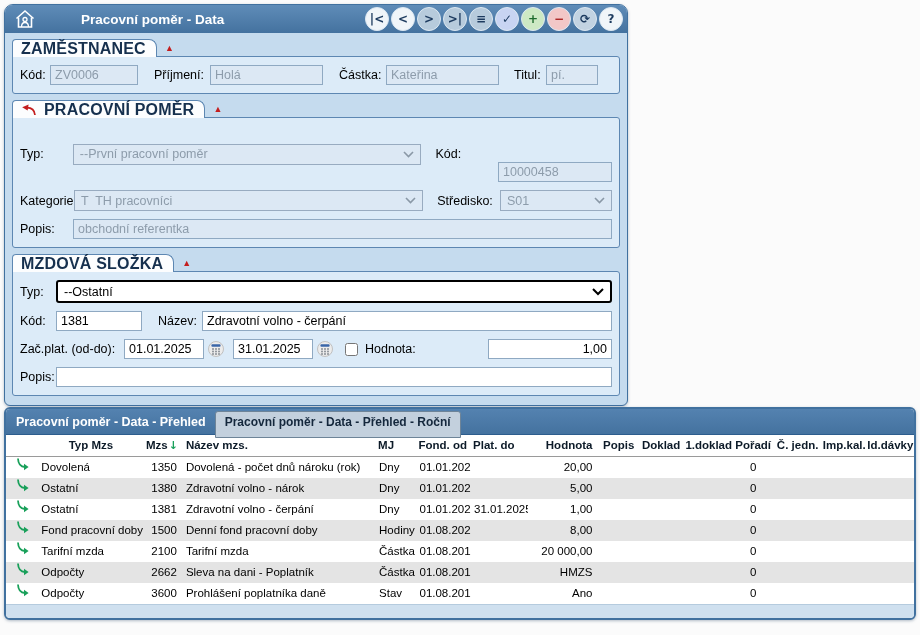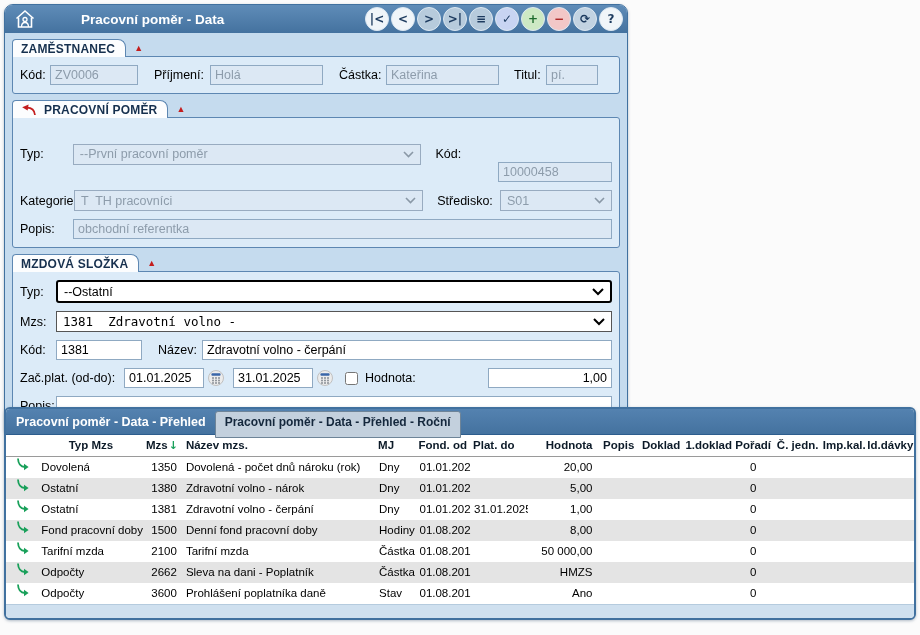--- a/index.html
+++ b/index.html
@@ -24,21 +24,21 @@
   .tb-mid     { background:#b7cbdc; }
   .tb-confirm { background:#c8d4f2; }
   .tb-add     { background:#cde9c4; color:#1d6b2d; }
   .tb-del     { background:#f2c7c7; color:#a22; }
   .tb-refresh { background:#c2d3e2; }
 
   .winbody { padding:4px 7px 9px; }
   .section { margin-top:2px; }
   .sectab-row { display:flex; align-items:center; height:18px; position:relative; z-index:2; }
   .sectab { background:#fcfdfe; border:1px solid #5d87b2; border-bottom:none;
-            border-radius:4px 8px 0 0; padding:2px 10px 2px 8px; font-size:12px;
+            border-radius:4px 8px 0 0; padding:2px 10px 2px 8px; font-size:16px;
             font-weight:bold; color:#16304e; display:flex; align-items:center; gap:7px;
             letter-spacing:.2px; height:18px; }
   .tri { color:#c41e1e; font-size:9px; margin-left:8px; line-height:1; }
   .spanel { background:#dcebf8; border:1px solid #5d87b2; padding:8px 7px;
             margin-top:-1px; border-radius:0 3px 3px 3px; }
 
   .frow { display:flex; align-items:center; }
   .frow + .frow { margin-top:8px; }
   .flabel { font-size:12.5px; color:#000; white-space:nowrap; }
   .flink { cursor:pointer; }
@@ -192,31 +192,20 @@
           <span class="sectab">
             <span>MZDOVÁ SLOŽKA</span>
           </span>
           <span class="tri">▲</span>
         </div>
         <div class="spanel">
           <div class="frow">
             <span class="flabel flink" style="width:36px;">Typ:</span>
             <div class="sel enabled focused" style="flex:1;">
               <span>--Ostatní</span>
-              <span class="chev">
-                <svg width="12" height="8" viewBox="0 0 12 8" fill="none">
-                    <path d="M1 1 L6 6 L11 1" stroke="#000" stroke-width="2"></path>
-                  </svg>
-              </span>
-            </div>
-          </div>
-          <div class="frow">
-            <span class="flabel flink" style="width:36px;">Mzs:</span>
-            <div class="sel enabled mono" style="flex:1;">
-              <span style="white-space:pre;">1381  Zdravotní volno -</span>
               <span class="chev">
                 <svg width="12" height="8" viewBox="0 0 12 8" fill="none">
                     <path d="M1 1 L6 6 L11 1" stroke="#000" stroke-width="2"></path>
                   </svg>
               </span>
             </div>
           </div>
           <div class="frow">
             <span class="flabel flink" style="width:36px;">Kód:</span>
             <input class="inp" style="width: 86px;" value="1381">
@@ -417,21 +406,21 @@
         <path d="M3 1.5 C3.2 7 6 9.8 10 10" stroke="#19a05a" stroke-width="1.8"></path>
         <path d="M9 6.7 L13.6 10 L9 13.3 Z" fill="#19a05a"></path>
       </svg>
     </td>
     <td class="al">Tarifní mzda</td>
     <td class="ar">2100</td>
     <td class="al" style="padding-left:6px;">Tarifní mzda</td>
     <td class="al">Částka</td>
     <td class="al">01.08.2018</td>
     <td class="al"></td>
-    <td class="ar" style="padding-right:6px;">50 000,00</td>
+    <td class="ar" style="padding-right:6px;">20 000,00</td>
     <td></td>
     <td></td>
     <td></td>
     <td class="ac">0</td>
     <td></td>
     <td></td>
     <td></td>
   </tr>
 
   <tr>

